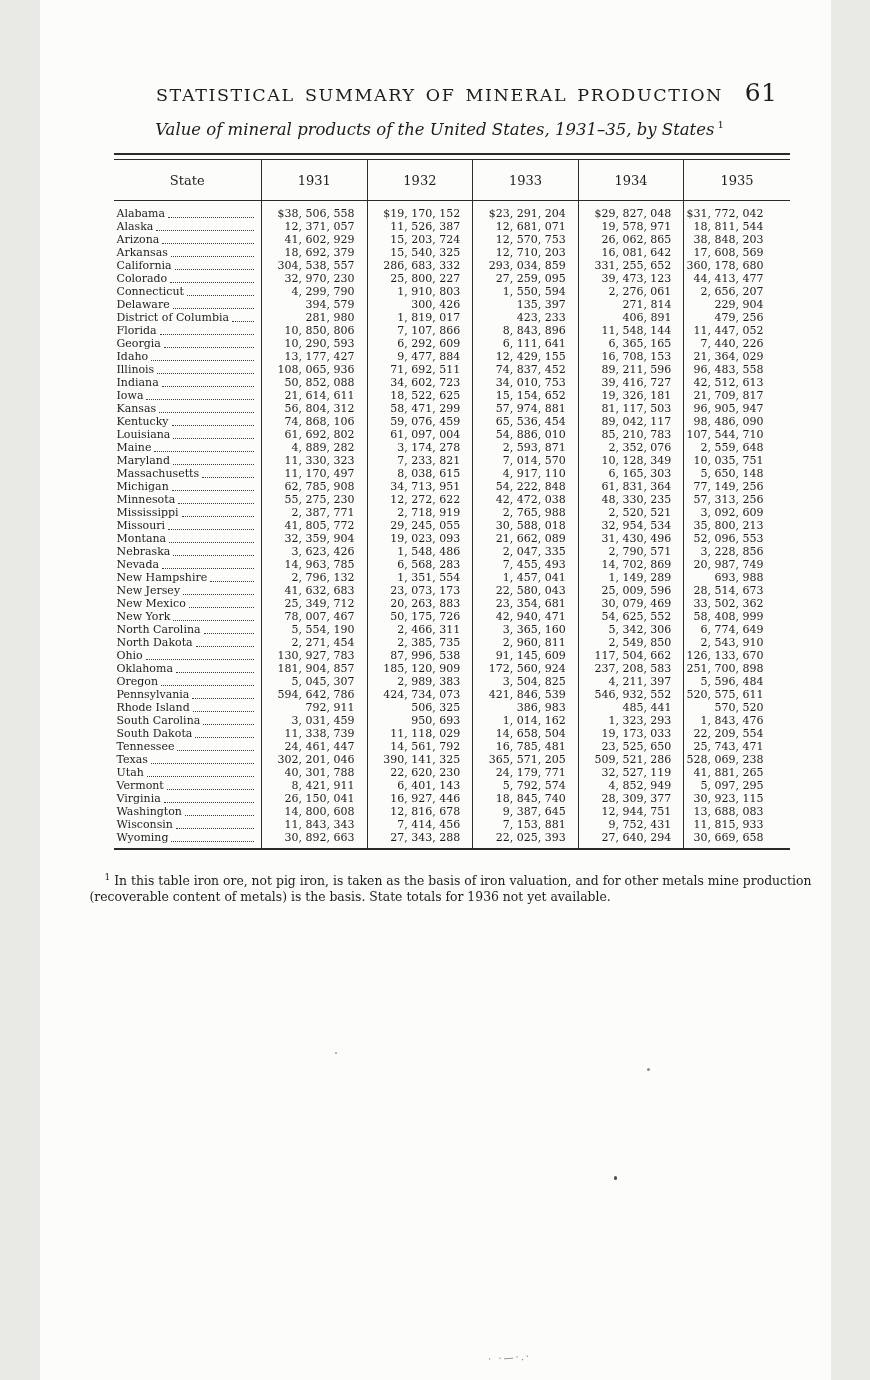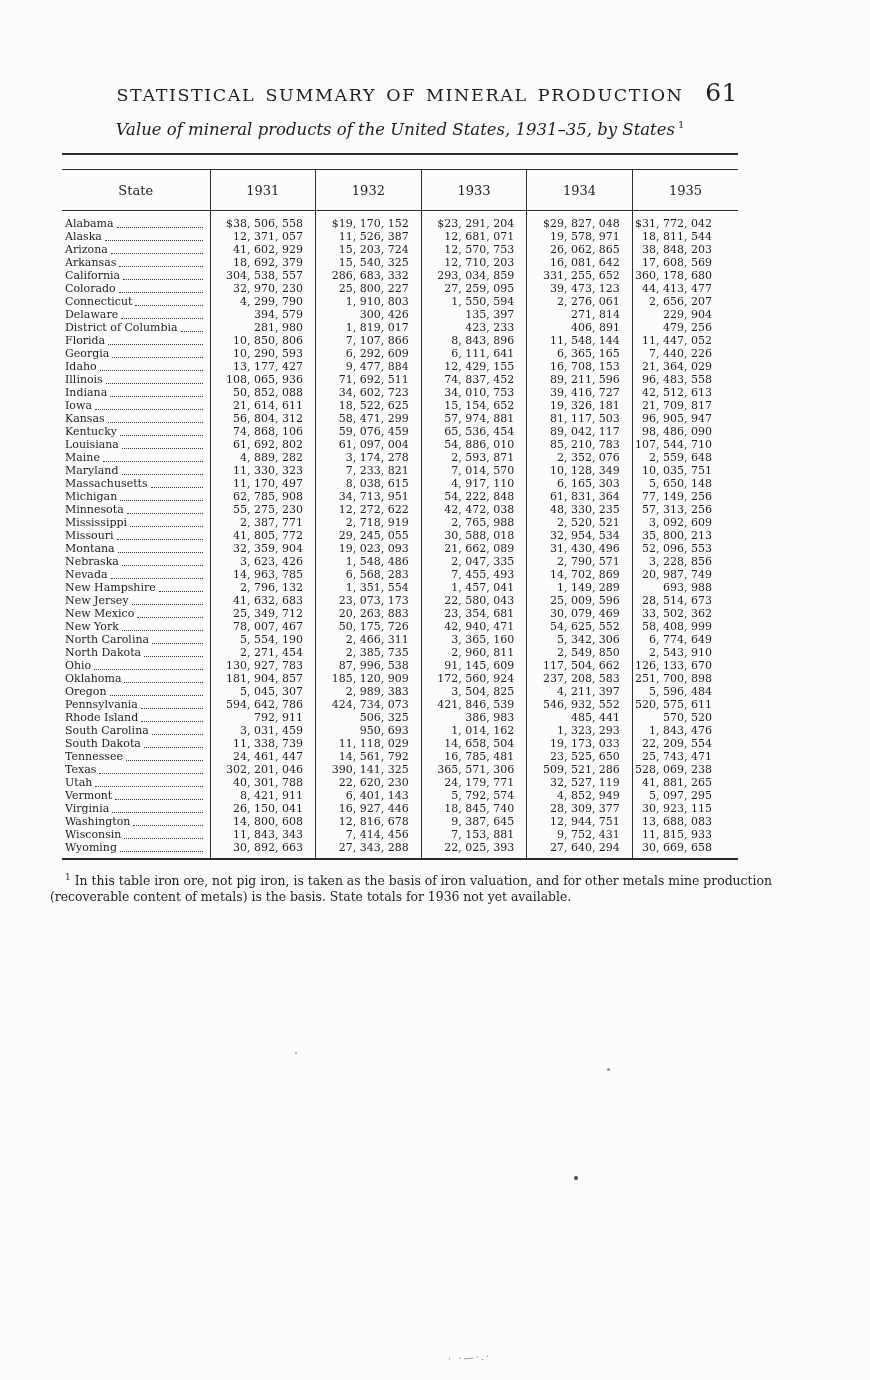--- a/index.html
+++ b/index.html
@@ -1,18 +1,18 @@
 <!DOCTYPE html>
 <html><head>
 <meta charset="utf-8">
 <style>
   html,body{margin:0;padding:0;background:#e9e9e6;}
   .page{
     position:relative;
-    width:870px;height:1380px;
+    width:791px;height:1380px;
     margin:0 auto;
     background:#fcfcfa;
     font-family:"DejaVu Serif","Liberation Serif",serif;
     color:#1d1d1d;
     overflow:hidden;
   }
   
   .masthead{position:absolute;top:85px;left:62px;width:676px;text-align:center;}
   .masthead h1{
     display:inline-block;margin:0;
@@ -25,23 +25,23 @@
     font-size:25px;letter-spacing:0.5px;text-align:right;
   }
   .caption{
     position:absolute;top:119px;left:62px;width:676px;
     text-align:center;font-style:italic;font-size:16.5px;
     white-space:nowrap;
   }
   .caption sup{font-size:10px;font-style:normal;margin-left:3px;}
   
   .table-wrap{
-    position:absolute;top:153px;left:62px;width:676px;
+    position:absolute;top:153px;left:74px;width:676px;
     border-top:2.2px solid #2a2a2a;   
-    padding-top:14px;                
+    padding-top:4px;                
   }
   table{
     width:676px;border-collapse:collapse;table-layout:fixed;
     border-top:1px solid #2a2a2a;     
     border-bottom:2px solid #2a2a2a;
   }
   col.c-state{width:148px;}
   col.c-year{width:105.6px;}
   th{
     font-weight:normal;font-size:13px;
@@ -665,21 +665,21 @@
           </tr>
           <tr>
             <td class="state">
               <span class="cellflex">
                 <span class="nm">Texas</span>
                 <span class="leader"></span>
               </span>
             </td>
             <td class="num">302, 201, 046</td>
             <td class="num">390, 141, 325</td>
-            <td class="num">365, 571, 306</td>
+            <td class="num">365, 571, 205</td>
             <td class="num">509, 521, 286</td>
             <td class="num">528, 069, 238</td>
           </tr>
           <tr>
             <td class="state">
               <span class="cellflex">
                 <span class="nm">Utah</span>
                 <span class="leader"></span>
               </span>
             </td>

